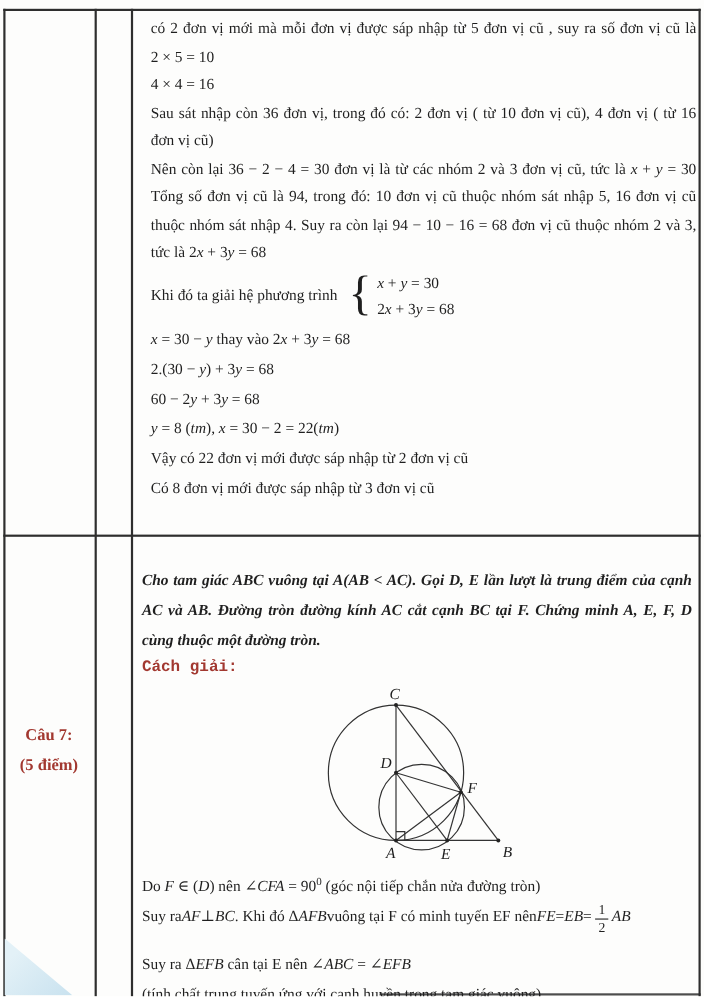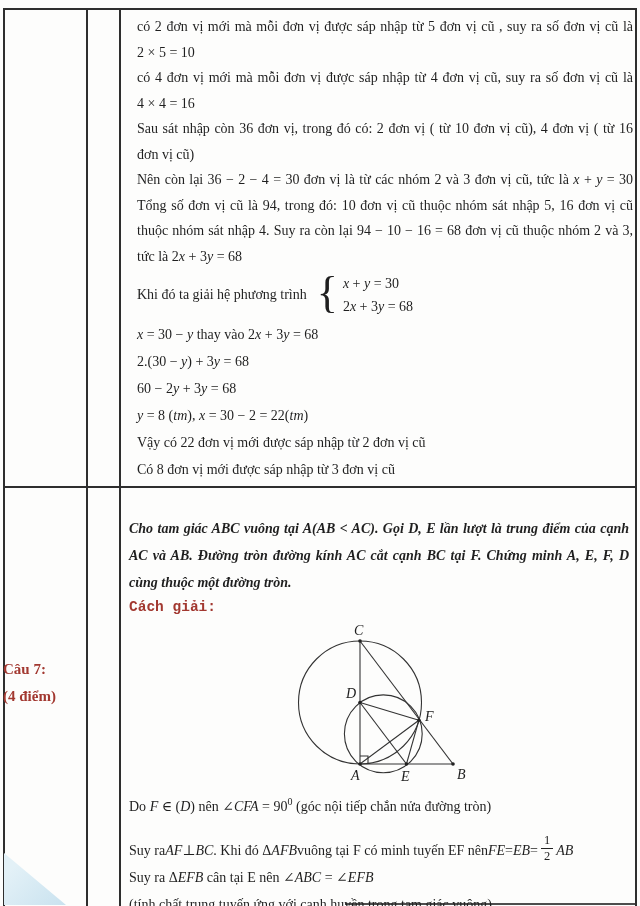--- a/index.html
+++ b/index.html
@@ -1,38 +1,38 @@
 <!DOCTYPE html>
 <html style="--ink: #1f1f1f; --red: #a23830; --border: #2e2e2e;"><head>
 <meta charset="utf-8">
 <style>
   html,body{margin:0;padding:0;background:#ffffff;}
   .page{position:relative;width:640px;height:906px;background:#fdfdfc;overflow:hidden;
         font-family:"Liberation Serif","DejaVu Serif",serif;color:var(--ink,#1f1f1f);}
   
   .bline{position:absolute;background:var(--border,#2e2e2e);}
   
-  .qlabel{position:absolute;left:3px;top:656px;width:83px;text-align:left;
+  .qlabel{position:absolute;left:3px;top:656px;width:83px;text-align:center;
           color:var(--red,#a23830);font-weight:bold;font-size:15px;line-height:27px;}
   .r1{position:absolute;left:129px;top:10px;width:514px;padding:4px 10px 0 8px;box-sizing:border-box;}
   .r2{position:absolute;left:121px;top:489px;width:514px;padding:5px 6px 0 8px;box-sizing:border-box;margin-top:21px;}
   .ln{font-size:14px;line-height:25.5px;white-space:nowrap;}
   .ln .t,.ln span{font-style:normal;}
   .ln .m{font-style:italic;}
   .j{text-align:justify;text-align-last:justify;}
   .lines-b .ln{line-height:27px;}
   .sys{display:flex;align-items:center;height:52px;}
   .sys-intro{font-size:14px;}
   .brace{font-size:44px;font-weight:300;line-height:1;margin:0 5px 5px 10px;}
   .sys-eqs .ln{line-height:23px;font-size:14px;}
   .stmt .ln{font-weight:bold;font-style:italic;line-height:27px;font-size:14px;}
   .cach{color:var(--red,#a23830);font-weight:bold;font-size:14.5px;line-height:22px;font-family:Liberation Mono, monospace;}
   .fig{margin:3px 0 2px 156px;width:200px;height:170px;}
   .sol .ln{line-height:27px;}
-  .sol .tall{height:44px;display:flex;align-items:flex-end;}
+  .sol .tall{height:44px;display:flex;align-items:flex-start;}
   .sup{vertical-align:super;font-size:10px;line-height:0;}
   .frac{display:inline-flex;flex-direction:column;vertical-align:middle;text-align:center;
         font-size:12.5px;line-height:1.2;margin:0 3px;}
   .frac .fn{border-bottom:1px solid #222;padding:0 3px;}
   .frac .fd{padding:0 3px;}
   .watermark{position:absolute;left:4px;top:853px;width:62px;height:52px;
      background:linear-gradient(135deg,#e3f1f7 20%,#c9e2ef 100%);
      clip-path:polygon(0 0,100% 100%,0 100%);}
   svg text{font-family:"Liberation Serif","DejaVu Serif",serif;font-style:italic;font-size:14px;fill:#1d1d1d;}
 </style>
@@ -46,28 +46,27 @@
   <div class="bline" style="left:3px;top:8px;width:2px;height:898px;"></div>
   <div class="bline" style="left:86px;top:8px;width:2px;height:898px;"></div>
   <div class="bline" style="left:119px;top:8px;width:2px;height:898px;"></div>
   <div class="bline" style="left:635px;top:8px;width:2px;height:898px;"></div>
   <div class="bline" style="left:345px;top:903px;width:292px;height:2px;opacity:.85;"></div>
 
   <div class="watermark"></div>
 
   <div class="qlabel">
     <div>Câu 7:</div>
-    <div>(4 điểm)</div>
+    <div>(5 điểm)</div>
   </div>
 
   <div class="r1">
     <div class="lines-a">
         <div class="ln j"><span class="t">có 2 đơn vị mới mà mỗi đơn vị được sáp nhập từ 5 đơn vị cũ , suy ra số đơn vị cũ là</span></div>
         <div class="ln eq"><span class="t">2 × 5 = 10</span></div>
-        <div class="ln j"><span class="t">có 4 đơn vị mới mà mỗi đơn vị được sáp nhập từ 4 đơn vị cũ, suy ra số đơn vị cũ là</span></div>
         <div class="ln eq"><span class="t">4 × 4 = 16</span></div>
         <div class="ln j"><span class="t">Sau sát nhập còn 36 đơn vị, trong đó có: 2 đơn vị ( từ 10 đơn vị cũ), 4 đơn vị ( từ 16</span></div>
         <div class="ln "><span class="t">đơn vị cũ)</span></div>
         <div class="ln j"><span class="t">Nên còn lại 36 − 2 − 4 = 30 đơn vị là từ các nhóm 2 và 3 đơn vị cũ, tức là </span><span class="m">x</span><span class="t"> + </span><span class="m">y</span><span class="t"> = 30</span></div>
         <div class="ln j"><span class="t">Tổng số đơn vị cũ là 94, trong đó: 10 đơn vị cũ thuộc nhóm sát nhập 5, 16 đơn vị cũ</span></div>
         <div class="ln j"><span class="t">thuộc nhóm sát nhập 4. Suy ra còn lại 94 − 10 − 16 = 68 đơn vị cũ thuộc nhóm 2 và 3,</span></div>
         <div class="ln "><span class="t">tức là 2</span><span class="m">x</span><span class="t"> + 3</span><span class="m">y</span><span class="t"> = 68</span></div>
       </div>
     <div class="sys">
       <span class="sys-intro">Khi đó ta giải hệ phương trình</span>

